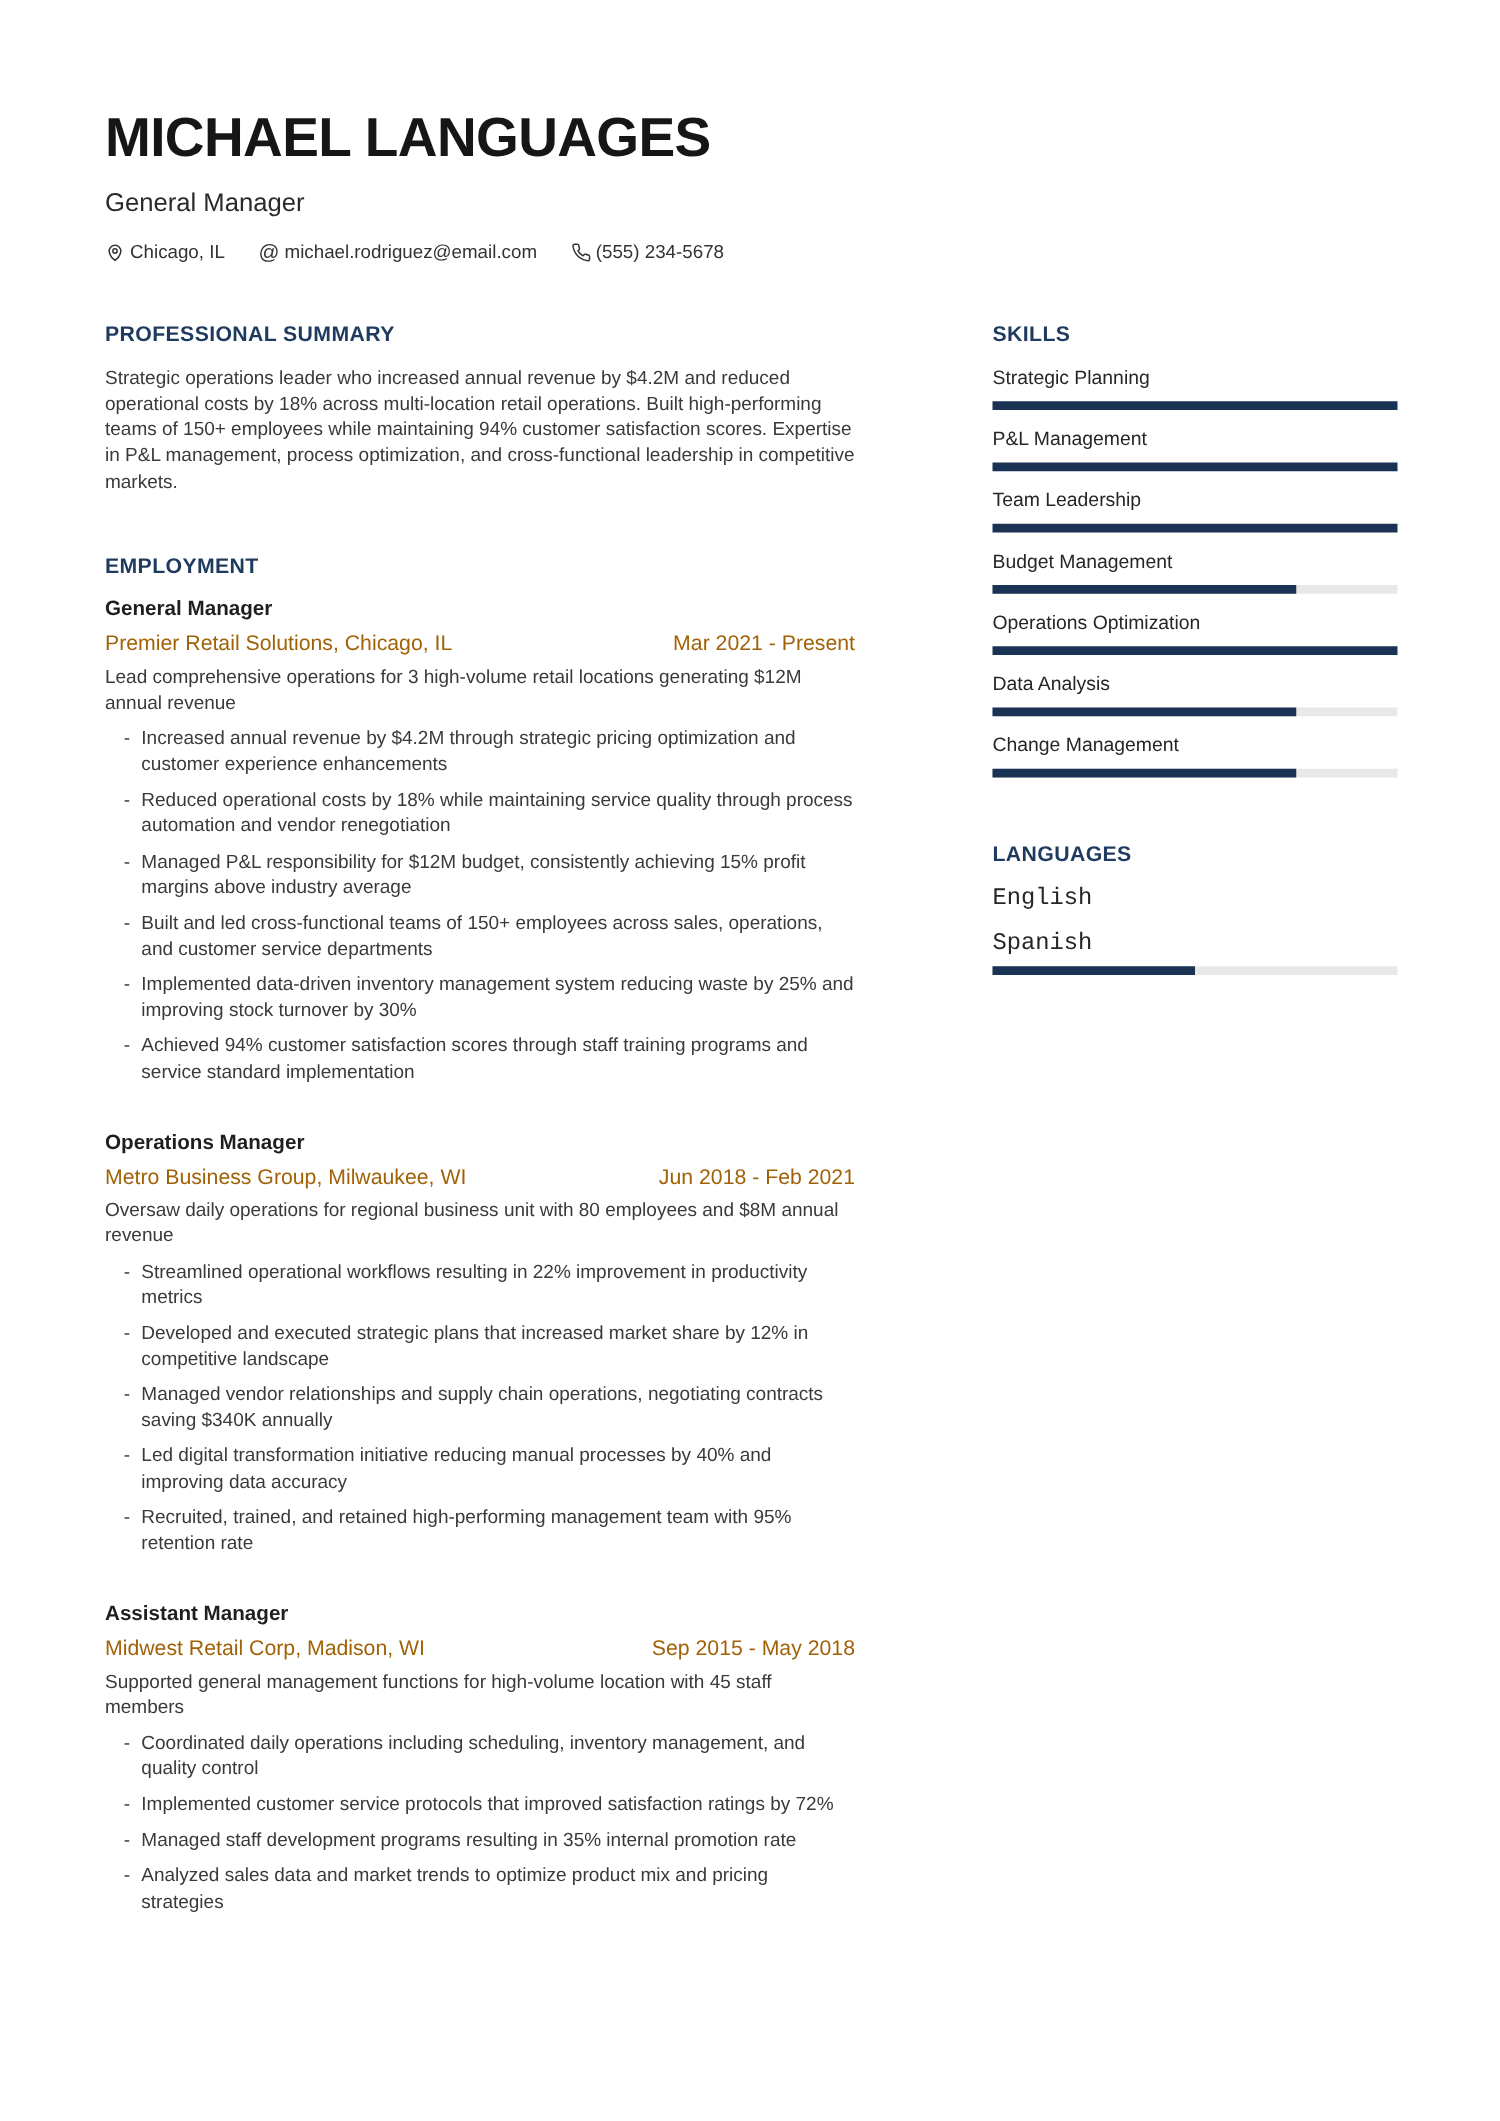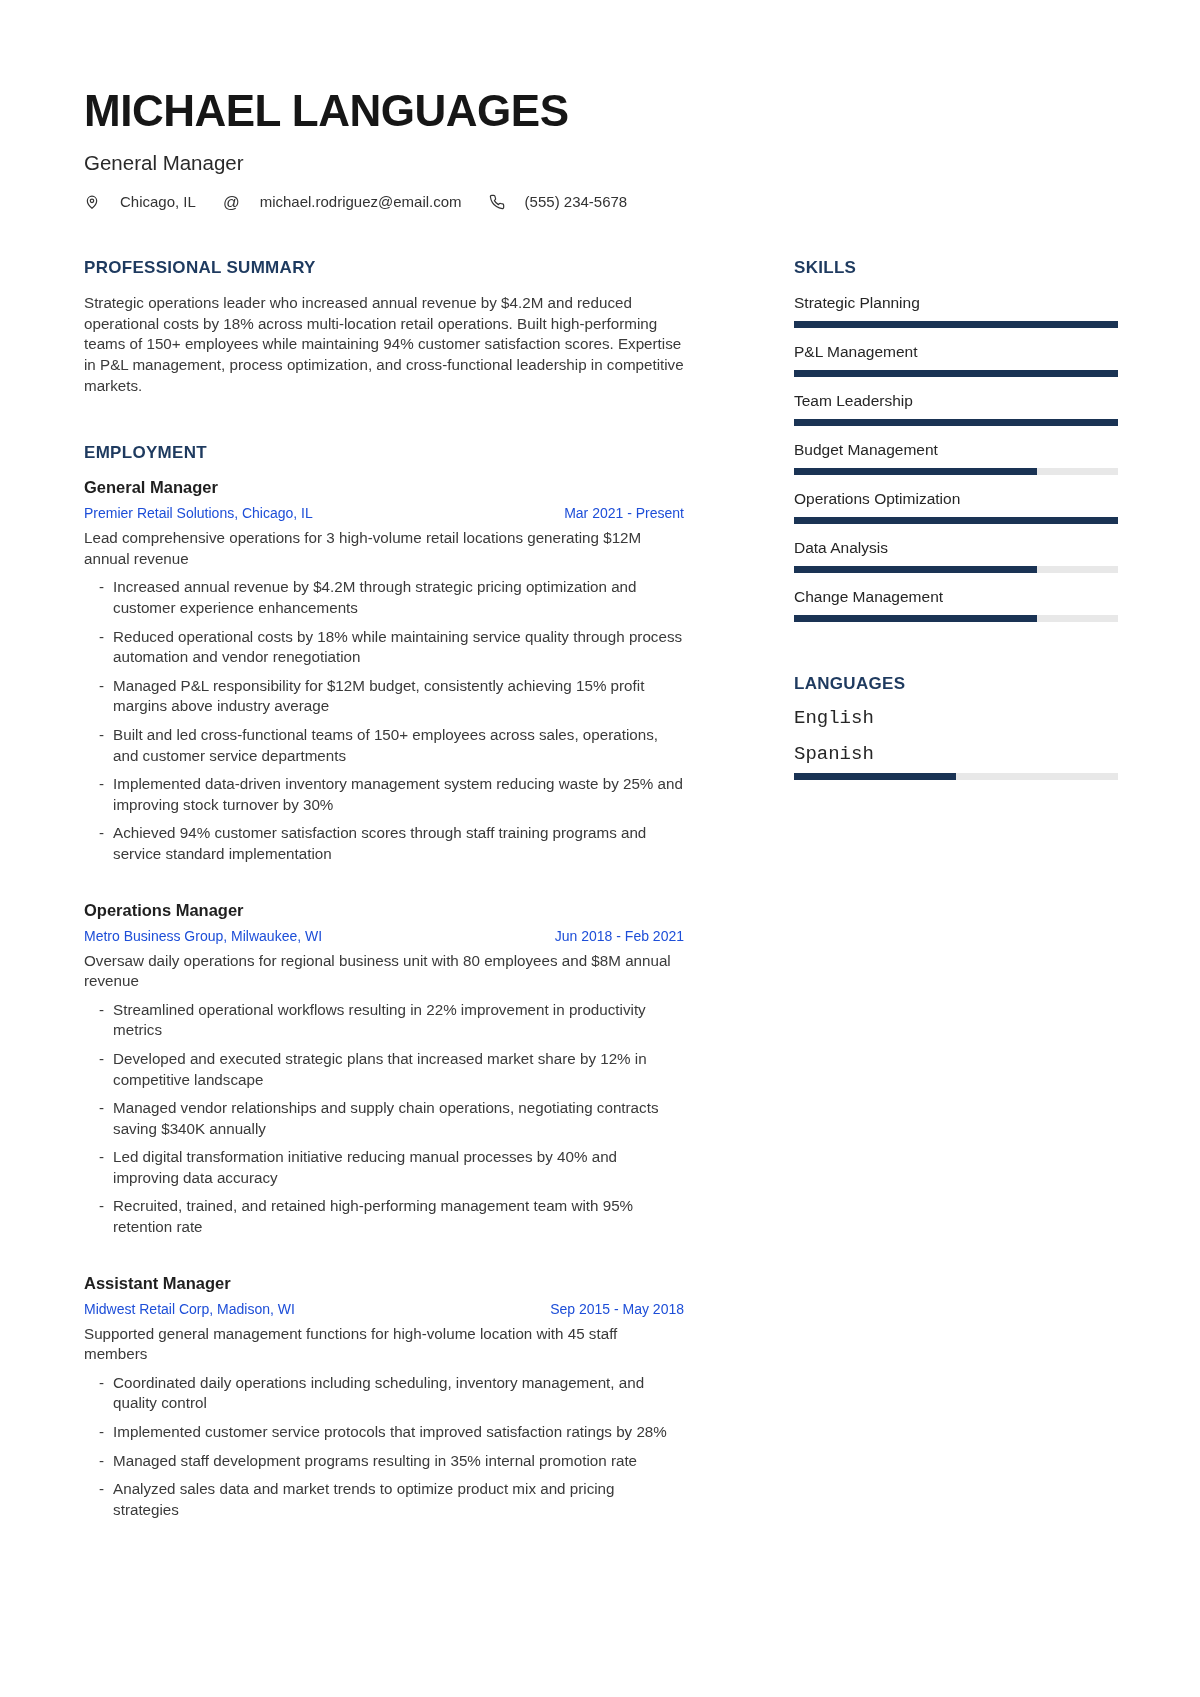--- a/index.html
+++ b/index.html
@@ -21,21 +21,21 @@
     font-size:44px;font-weight:700;letter-spacing:-0.5px;
     color:#161616;line-height:1.12;
   }
   .job-headline{
     margin-top:16px;font-size:20.5px;font-weight:400;color:#2a2a2a;
   }
   .contact-row{
     margin-top:18px;display:flex;align-items:center;gap:27px;
     font-size:15px;color:#333;
   }
-  .contact-item{display:flex;align-items:center;gap:20px;}
+  .contact-item{display:flex;align-items:center;gap:4px;}
   .contact-item svg{display:block;}
   .at-glyph{font-size:16.5px;color:#333;line-height:1;}
 
   
   .columns{display:flex;justify-content:space-between;margin-top:48px;}
   .main-col{width:600px;}
   .side-col{width:324px;}
 
   h2.section-heading{
     font-size:17px;font-weight:700;color:var(--accent);
@@ -45,21 +45,21 @@
   
   .summary-text{font-size:15.2px;line-height:20.6px;color:#3a3a3a;}
 
   
   .employment-section{margin-top:47px;}
   .job{margin-bottom:36px;}
   .job:last-child{margin-bottom:0;}
   .job-title{font-size:16.5px;font-weight:700;color:#1f1f1f;margin-bottom:8px;}
   .company-row{
     display:flex;justify-content:space-between;align-items:flex-end;
-    font-size:14px;color:#1d4ed8;margin-bottom:7px;
+    font-size:17px;color:#a16207;margin-bottom:7px;
   }
   .job-desc{font-size:15.2px;line-height:20.6px;margin-bottom:3px;}
   ul.bullets{list-style:none;}
   ul.bullets li{
     display:flex;gap:9px;margin-top:8px;
     font-size:15.2px;line-height:20.6px;
   }
   ul.bullets li .dash{flex:0 0 auto;padding-left:15px;}
 
   
@@ -193,21 +193,21 @@
             <span>Sep 2015 - May 2018</span>
           </div>
           <div class="job-desc">Supported general management functions for high-volume location with 45 staff members</div>
           <ul class="bullets">
             <li>
                 <span class="dash">-</span>
                 <span>Coordinated daily operations including scheduling, inventory management, and quality control</span>
               </li>
             <li>
                 <span class="dash">-</span>
-                <span>Implemented customer service protocols that improved satisfaction ratings by 28%</span>
+                <span>Implemented customer service protocols that improved satisfaction ratings by 72%</span>
               </li>
             <li>
                 <span class="dash">-</span>
                 <span>Managed staff development programs resulting in 35% internal promotion rate</span>
               </li>
             <li>
                 <span class="dash">-</span>
                 <span>Analyzed sales data and market trends to optimize product mix and pricing strategies</span>
               </li>
           </ul>

